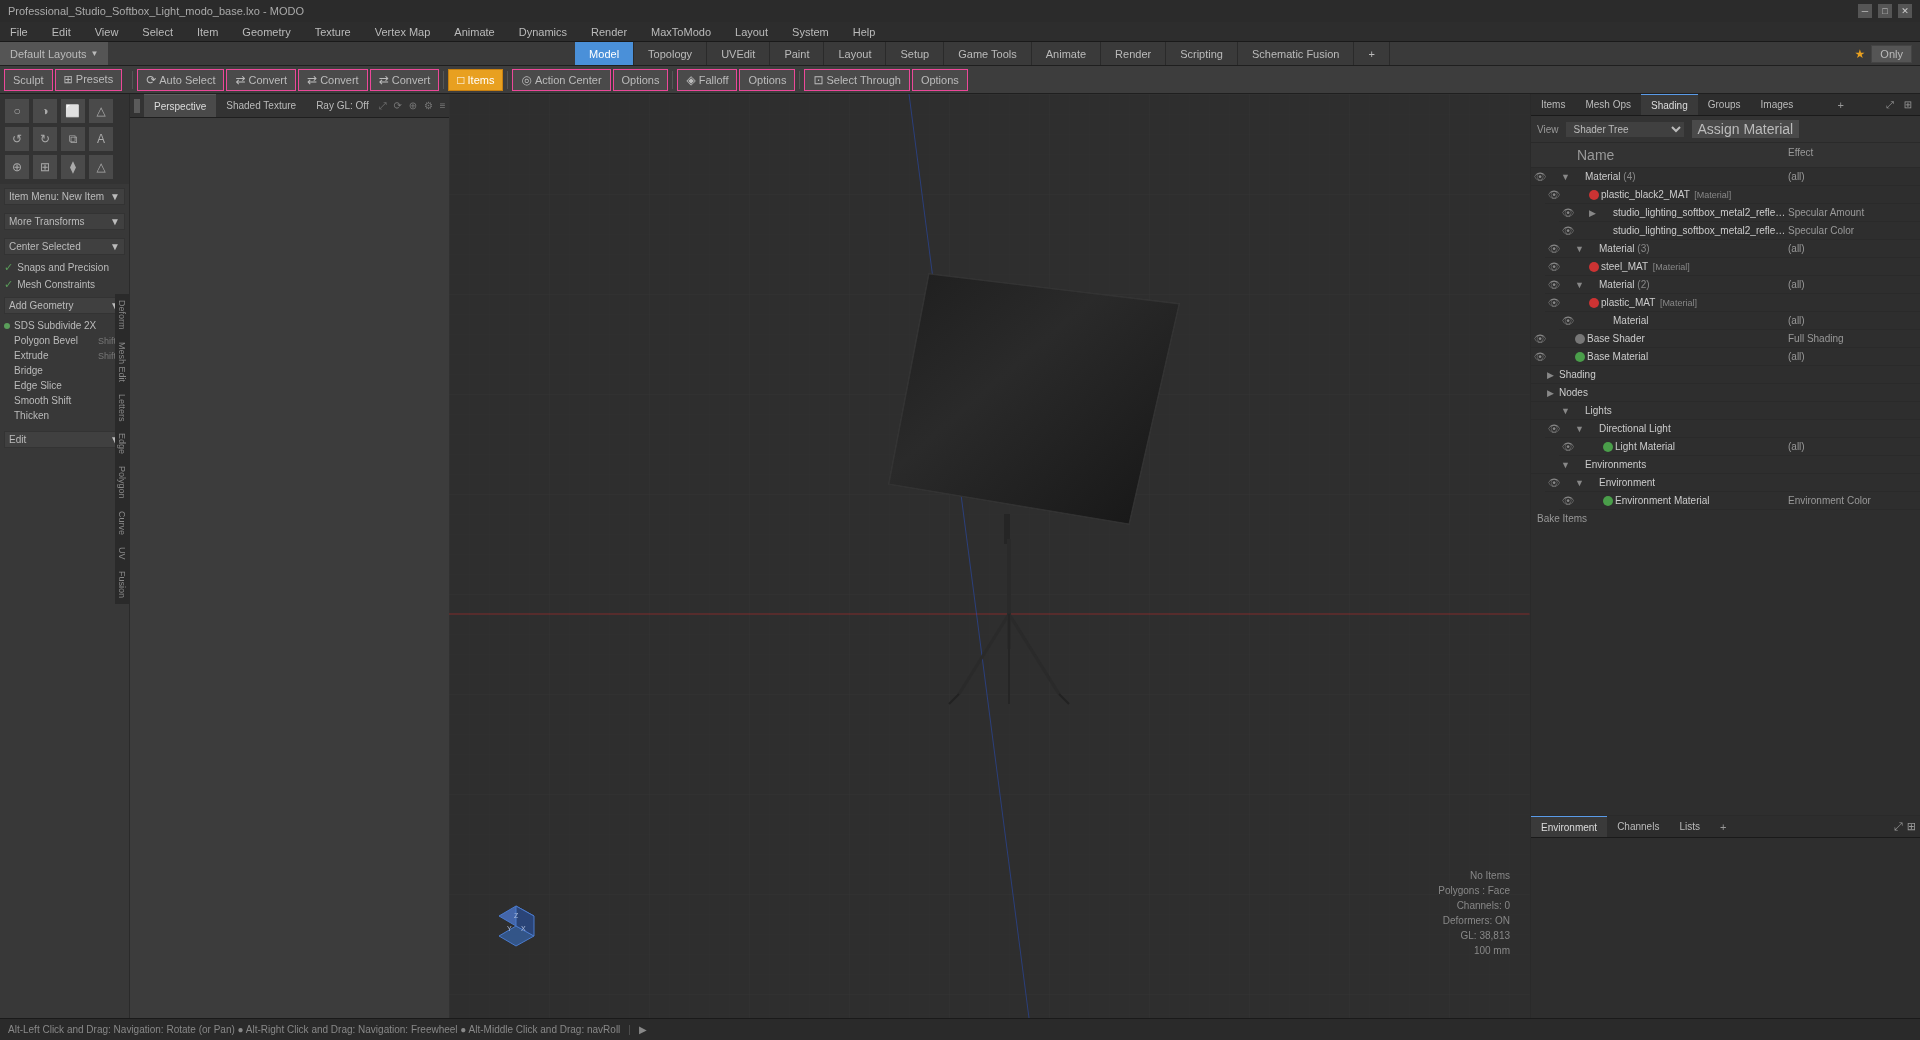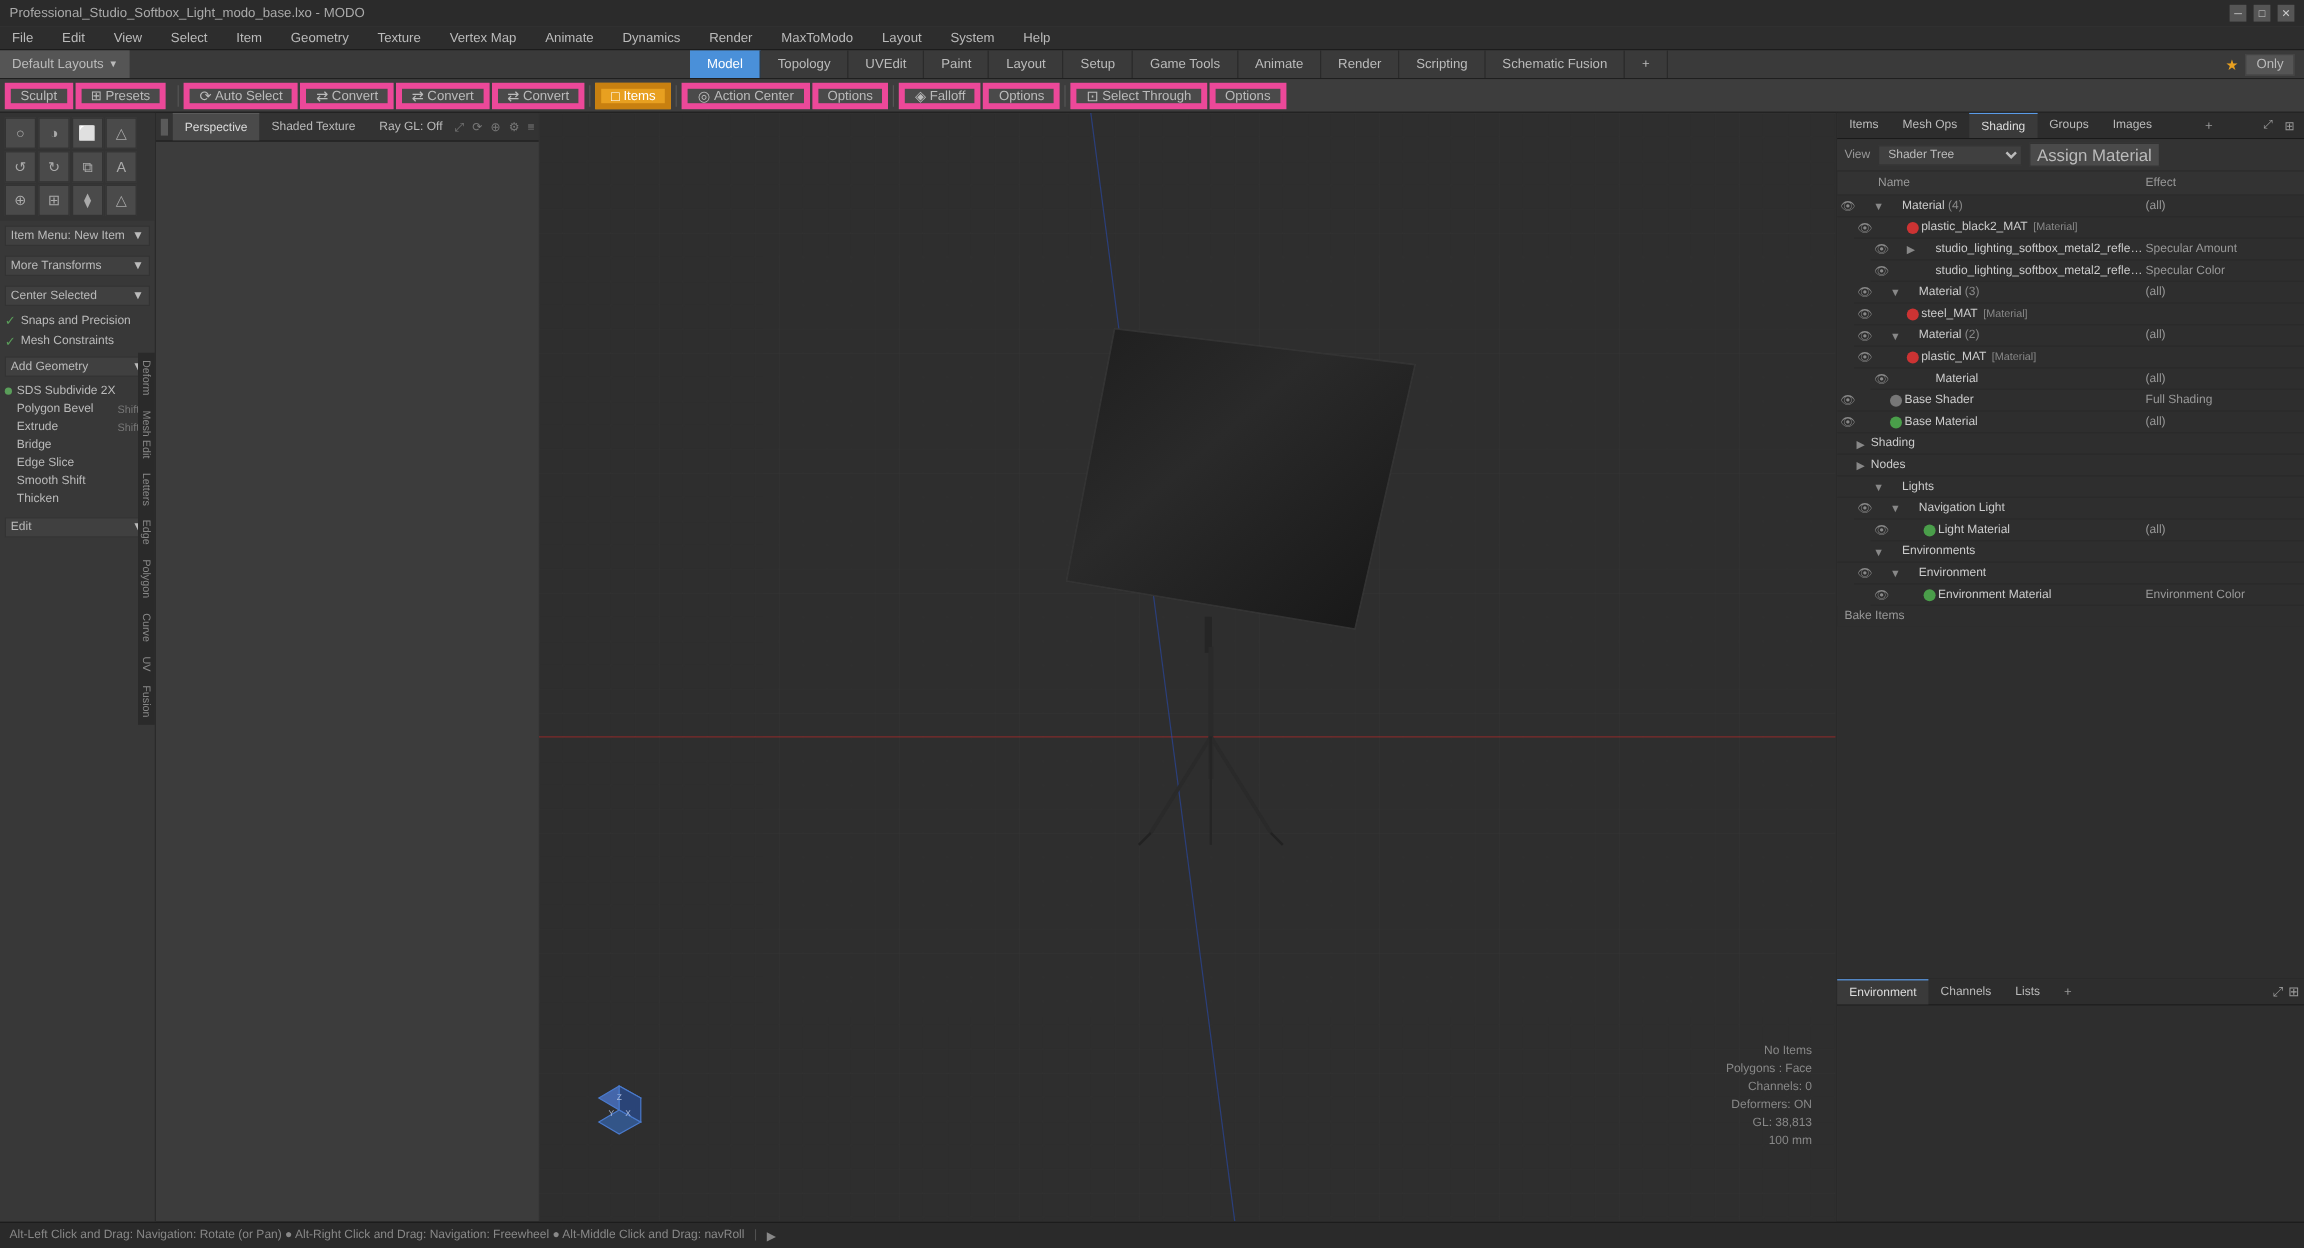--- a/index.html
+++ b/index.html
@@ -20,21 +20,21 @@
     .layout-btn { background: #555; color: #bbb; padding: 2px 10px; font-size: 11px; border: none; cursor: pointer; height: 100%; display: flex; align-items: center; gap: 4px; margin-right: 2px; }
     .layout-btn .arrow { font-size: 8px; }
     .mode-tabs { display: flex; height: 100%; margin-left: auto; margin-right: auto; }
     .mode-tab { padding: 0 14px; height: 100%; display: flex; align-items: center; font-size: 11px; color: #bbb; cursor: pointer; border-right: 1px solid #2a2a2a; }
     .mode-tab.active { background: #4a90d9; color: white; }
     .toolbar1-right { display: flex; align-items: center; gap: 6px; padding-right: 8px; }
     .only-btn { background: #555; color: #bbb; padding: 2px 8px; font-size: 11px; border: 1px solid #444; cursor: pointer; }
 
     
     #toolbar2 { height: 28px; background: #3d3d3d; display: flex; align-items: center; padding: 0 4px; gap: 2px; border-bottom: 1px solid #1f1f1f; }
-    .tool-btn { background: #4a4a4a; color: #bbb; padding: 2px 8px; font-size: 11px; border: 5px solid #ec4899; cursor: pointer; height: 22px; display: flex; align-items: center; gap: 3px; white-space: nowrap; }
+    .tool-btn { background: #4a4a4a; color: #bbb; padding: 2px 8px; font-size: 11px; border: 1px solid #ec4899; cursor: pointer; height: 22px; display: flex; align-items: center; gap: 3px; white-space: nowrap; }
     .tool-btn.active { background: #e8a020; color: white; border-color: #c88010; }
     .tool-btn .icon { font-size: 12px; }
     .separator { width: 1px; height: 18px; background: #555; margin: 0 2px; }
 
     
     #main { display: flex; height: calc(1040px - 22px - 20px - 24px - 28px - 24px - 22px); }
 
     
     #left-sidebar { width: 130px; background: #383838; display: flex; flex-direction: column; border-right: 1px solid #2a2a2a; }
     .sidebar-icons-row { display: flex; flex-wrap: wrap; padding: 4px; gap: 2px; background: #333; }
@@ -65,21 +65,21 @@
     
     #shader-controls { padding: 3px 6px; background: #333; border-bottom: 1px solid #2a2a2a; display: flex; align-items: center; gap: 6px; }
     .shader-label { color: #999; font-size: 10px; }
     .shader-dropdown { background: #404040; color: #bbb; border: 1px solid #333; font-size: 10px; padding: 1px 4px; cursor: pointer; min-width: 120px; }
     #filter-row { padding: 3px 6px; background: #333; border-bottom: 1px solid #2a2a2a; display: flex; align-items: center; gap: 6px; }
     .add-layer-btn { background: #4a4a4a; color: #bbb; border: 1px solid #333; font-size: 14px; padding: 1px 6px; cursor: pointer; }
 
     
     #shader-tree { flex: 1; overflow-y: auto; background: #2e2e2e; }
     .tree-header { display: flex; background: #333; padding: 2px 4px; border-bottom: 1px solid #2a2a2a; }
-    .tree-header-name { flex: 1; font-size: 10px; color: #999; padding: 2px; }
+    .tree-header-name { flex: 1; font-size: 14px; color: #999; padding: 2px; margin-left: 12px; }
     .tree-header-effect { width: 130px; font-size: 10px; color: #999; padding: 2px; }
     .tree-row { display: flex; align-items: center; padding: 1px 2px; border-bottom: 1px solid #2a2a2a; min-height: 18px; cursor: pointer; }
     .tree-row .vis-icon { width: 14px; height: 14px; color: #888; font-size: 10px; flex-shrink: 0; display: flex; align-items: center; justify-content: center; }
     .tree-row .lock-icon { width: 14px; height: 14px; color: #888; font-size: 9px; flex-shrink: 0; display: flex; align-items: center; justify-content: center; }
     .tree-row .expand-icon { width: 12px; color: #888; font-size: 9px; flex-shrink: 0; }
     .tree-row .color-dot { width: 10px; height: 10px; border-radius: 50%; flex-shrink: 0; margin: 0 2px; }
     .tree-row .item-name { flex: 1; font-size: 10px; color: #ccc; white-space: nowrap; overflow: hidden; text-overflow: ellipsis; }
     .tree-row .item-type { font-size: 9px; color: #888; margin-left: 2px; }
     .tree-row .effect-text { width: 130px; font-size: 10px; color: #999; }
     .indent1 { margin-left: 14px; }
@@ -530,21 +530,21 @@
           <div style="width:12px;"></div>
           <div class="item-name">Lights</div>
           <div class="effect-text"></div>
         </div>
 
         <div class="tree-row indent1">
           <div class="vis-icon">👁</div>
           <div class="lock-icon"> </div>
           <div class="expand-icon">▼</div>
           <div style="width:12px;"></div>
-          <div class="item-name">Navigation Light</div>
+          <div class="item-name">Directional Light</div>
           <div class="effect-text"></div>
         </div>
 
         <div class="tree-row indent2">
           <div class="vis-icon">👁</div>
           <div class="lock-icon"> </div>
           <div class="expand-icon"></div>
           <div class="color-dot" style="background:#4a9e4a;"></div>
           <div class="item-name">Light Material</div>
           <div class="effect-text">(all)</div>

